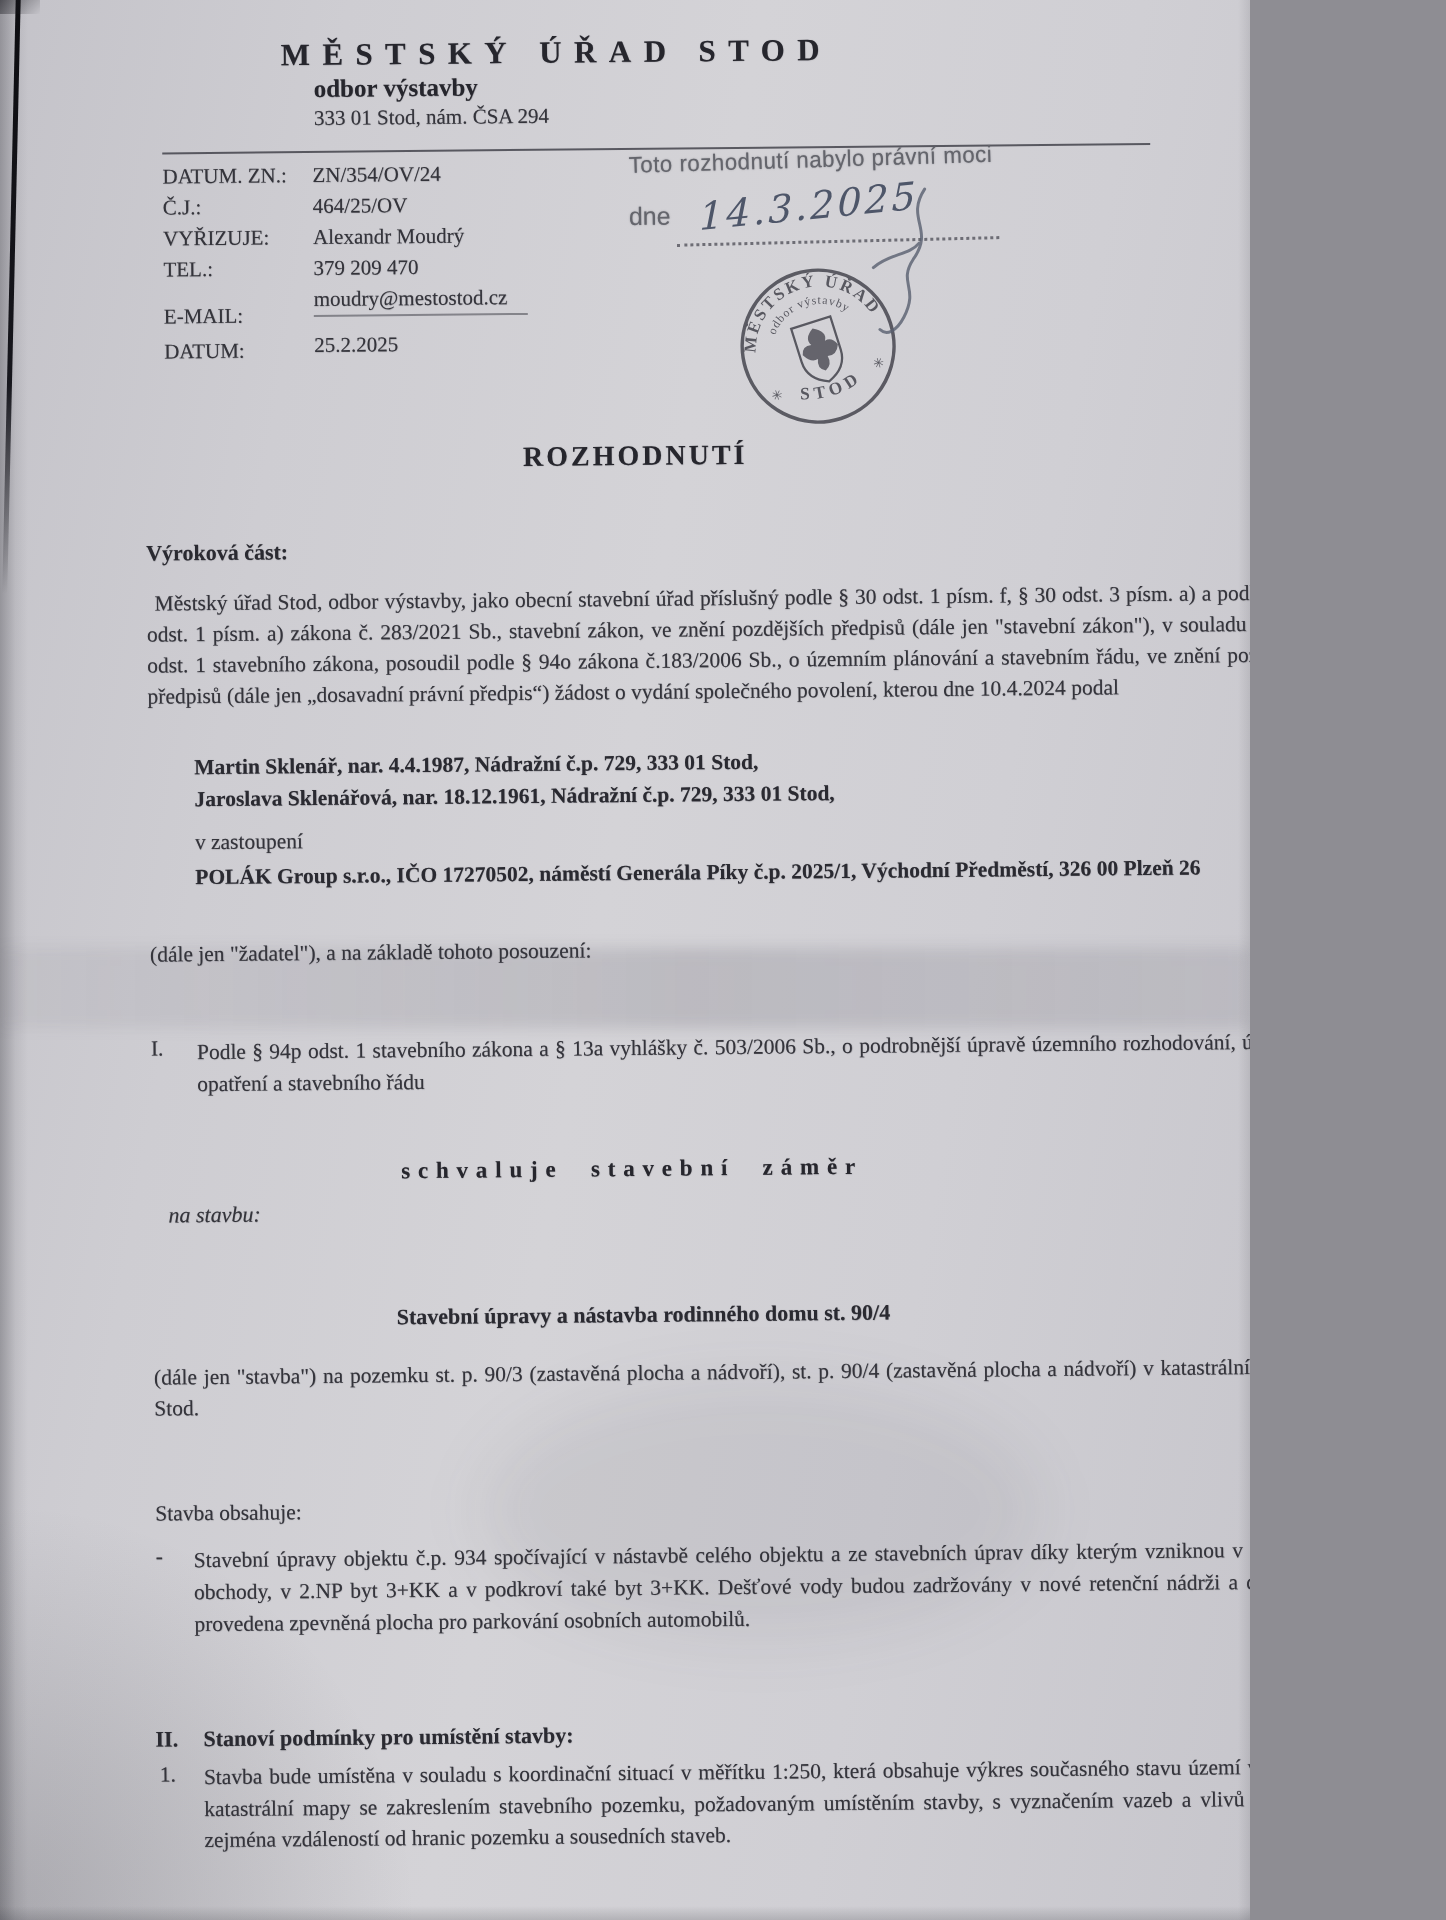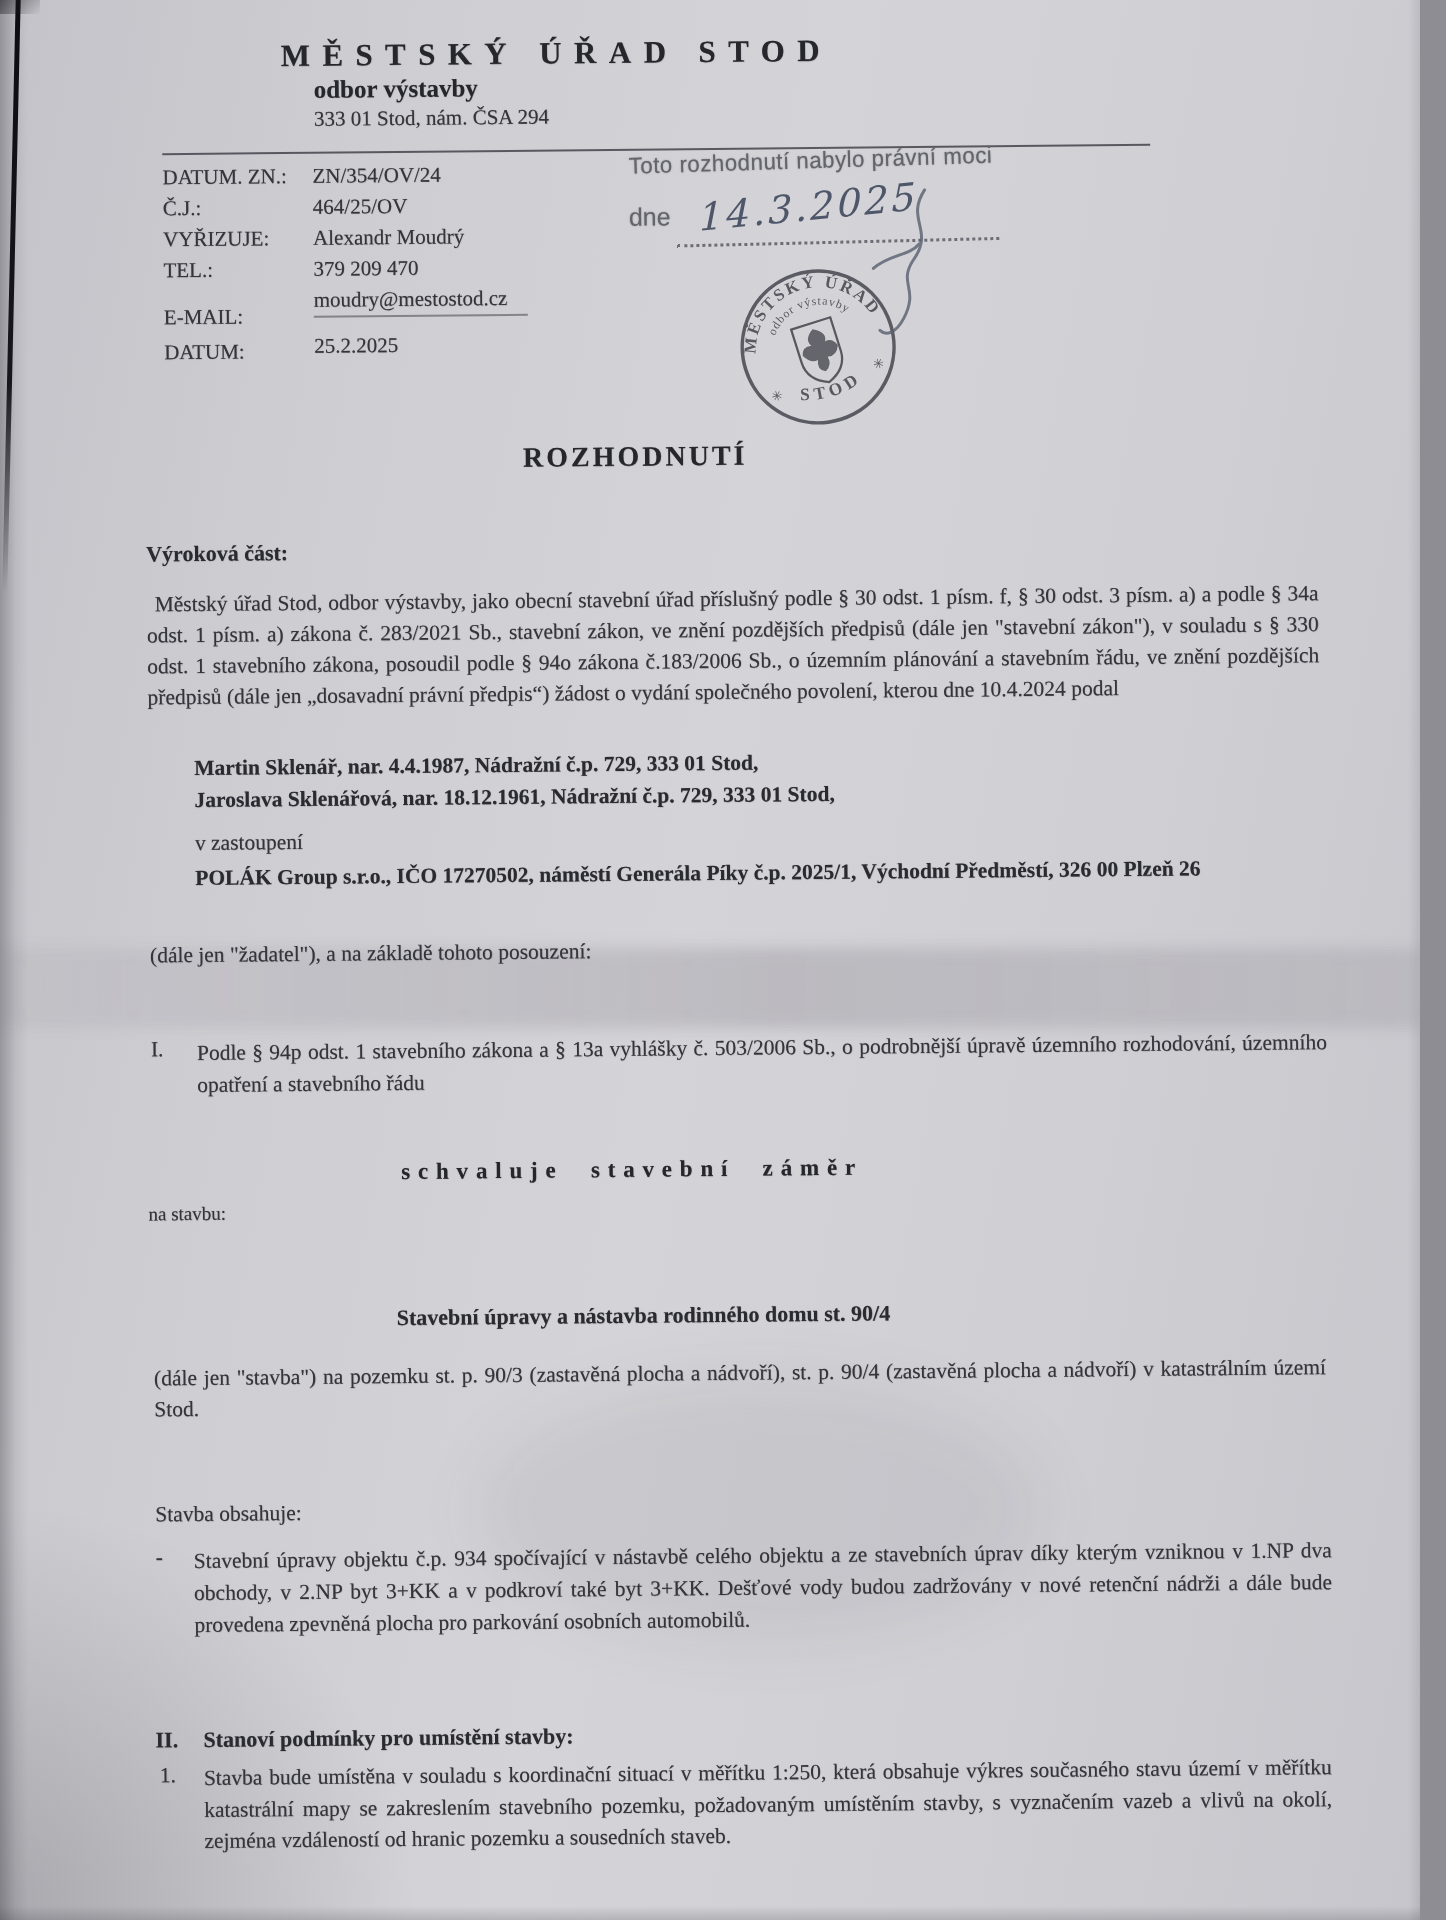--- a/index.html
+++ b/index.html
@@ -1,16 +1,16 @@
 <!DOCTYPE html>
 <html lang="cs"><head>
 <meta charset="utf-8">
 <style>
   html,body{margin:0;padding:0;background:#8e8d93;}
-  .page{position:relative;width:1420px;height:1920px;overflow:hidden;
+  .page{position:relative;width:1250px;height:1920px;overflow:hidden;
         background:linear-gradient(100deg,#c4c3c9 0%,#cecdd2 22%,#d4d3d7 48%,#d0cfd4 72%,#c7c6cc 100%);
         font-family:"Liberation Serif","DejaVu Serif",serif;color:#34343b;}
   .content{position:absolute;inset:0;transform:rotate(-0.55deg);}
   .abs{position:absolute;}
   .t{text-shadow:0.3px 0.3px 0.8px rgba(50,50,58,0.5);}
   .b{font-weight:bold;color:#2a2a31;}
   .just{text-align:justify;}
   
   .edge-left{left:0;top:0;bottom:0;width:28px;background:linear-gradient(to right,rgba(35,35,42,0.30),rgba(35,35,42,0.08) 55%,rgba(35,35,42,0));}
   .scan-line{left:9px;top:-6px;width:5px;height:600px;transform:rotate(1.3deg);
@@ -45,21 +45,21 @@
   .vyrok{left:150px;top:536px;font-size:22px;}
   .para1{left:150px;top:584px;width:1172px;font-size:21.5px;line-height:31px;text-indent:8px;}
   .app1{left:196px;top:751px;font-size:21.5px;}
   .app2{left:196px;top:783px;font-size:21.5px;}
   .zast{left:196px;top:826px;font-size:21.5px;}
   .repr{left:196px;top:858px;width:1130px;font-size:21.5px;line-height:31px;}
   .closing{left:150px;top:938px;font-size:21.5px;}
   .numI{left:150px;top:1032px;font-size:21.5px;}
   .secI-text{left:196px;top:1032px;width:1130px;font-size:21.5px;line-height:32px;}
   .approval{left:150px;top:1156px;width:960px;text-align:center;font-size:23px;font-weight:bold;letter-spacing:0.34em;word-spacing:0.6em;color:#26262d;}
-  .nastavbu{left:146px;top:1198px;font-size:19px;}
+  .nastavbu{left:166px;top:1198px;font-size:22px;font-style:italic;}
   .constr-title{left:150px;top:1302px;width:980px;text-align:center;font-size:22px;}
   .constr-loc{left:150px;top:1358px;width:1172px;font-size:21.5px;line-height:31px;}
   .obsahuje{left:150px;top:1497px;font-size:21.5px;}
   .bullet-dash{left:150px;top:1540px;font-size:21.5px;}
   .bullet-text{left:188px;top:1540px;width:1138px;font-size:21.5px;line-height:32px;}
   .numII{left:148px;top:1722px;font-size:22px;}
   .secII-head{left:196px;top:1722px;font-size:22px;}
   .num1{left:152px;top:1758px;font-size:21.5px;}
   .item1-text{left:196px;top:1758px;width:1128px;font-size:21.5px;line-height:31.5px;}
   

